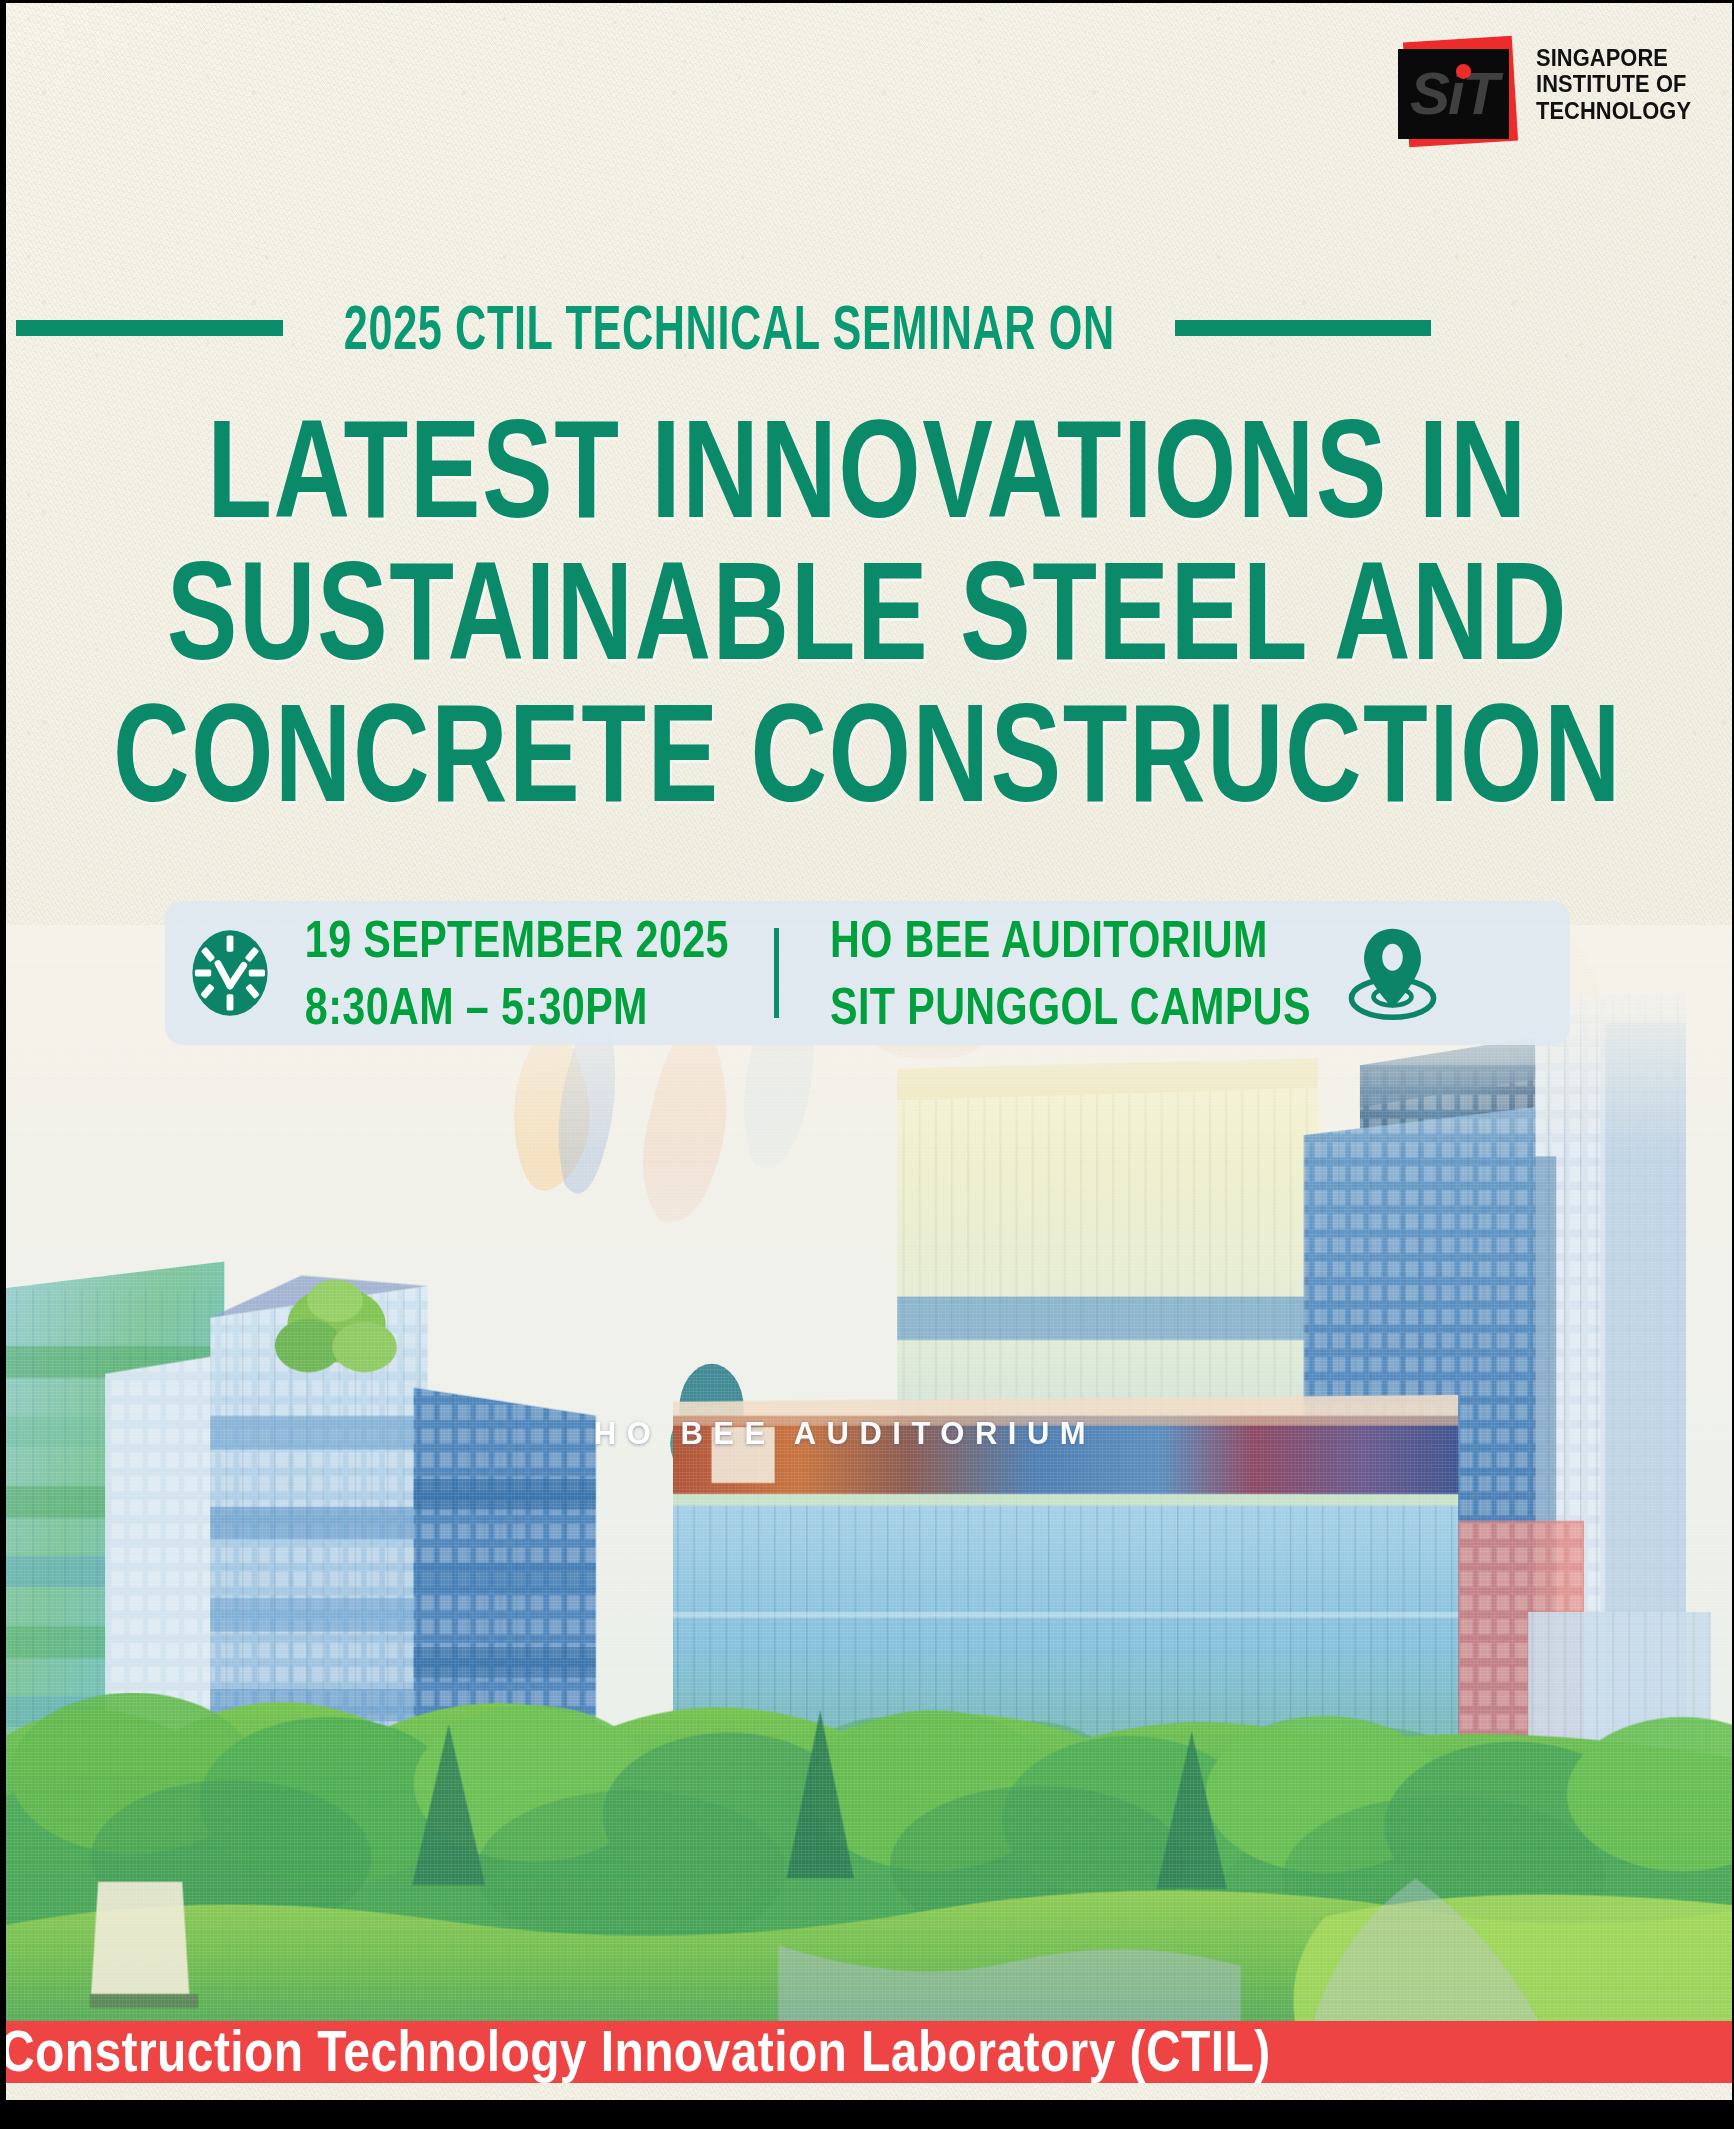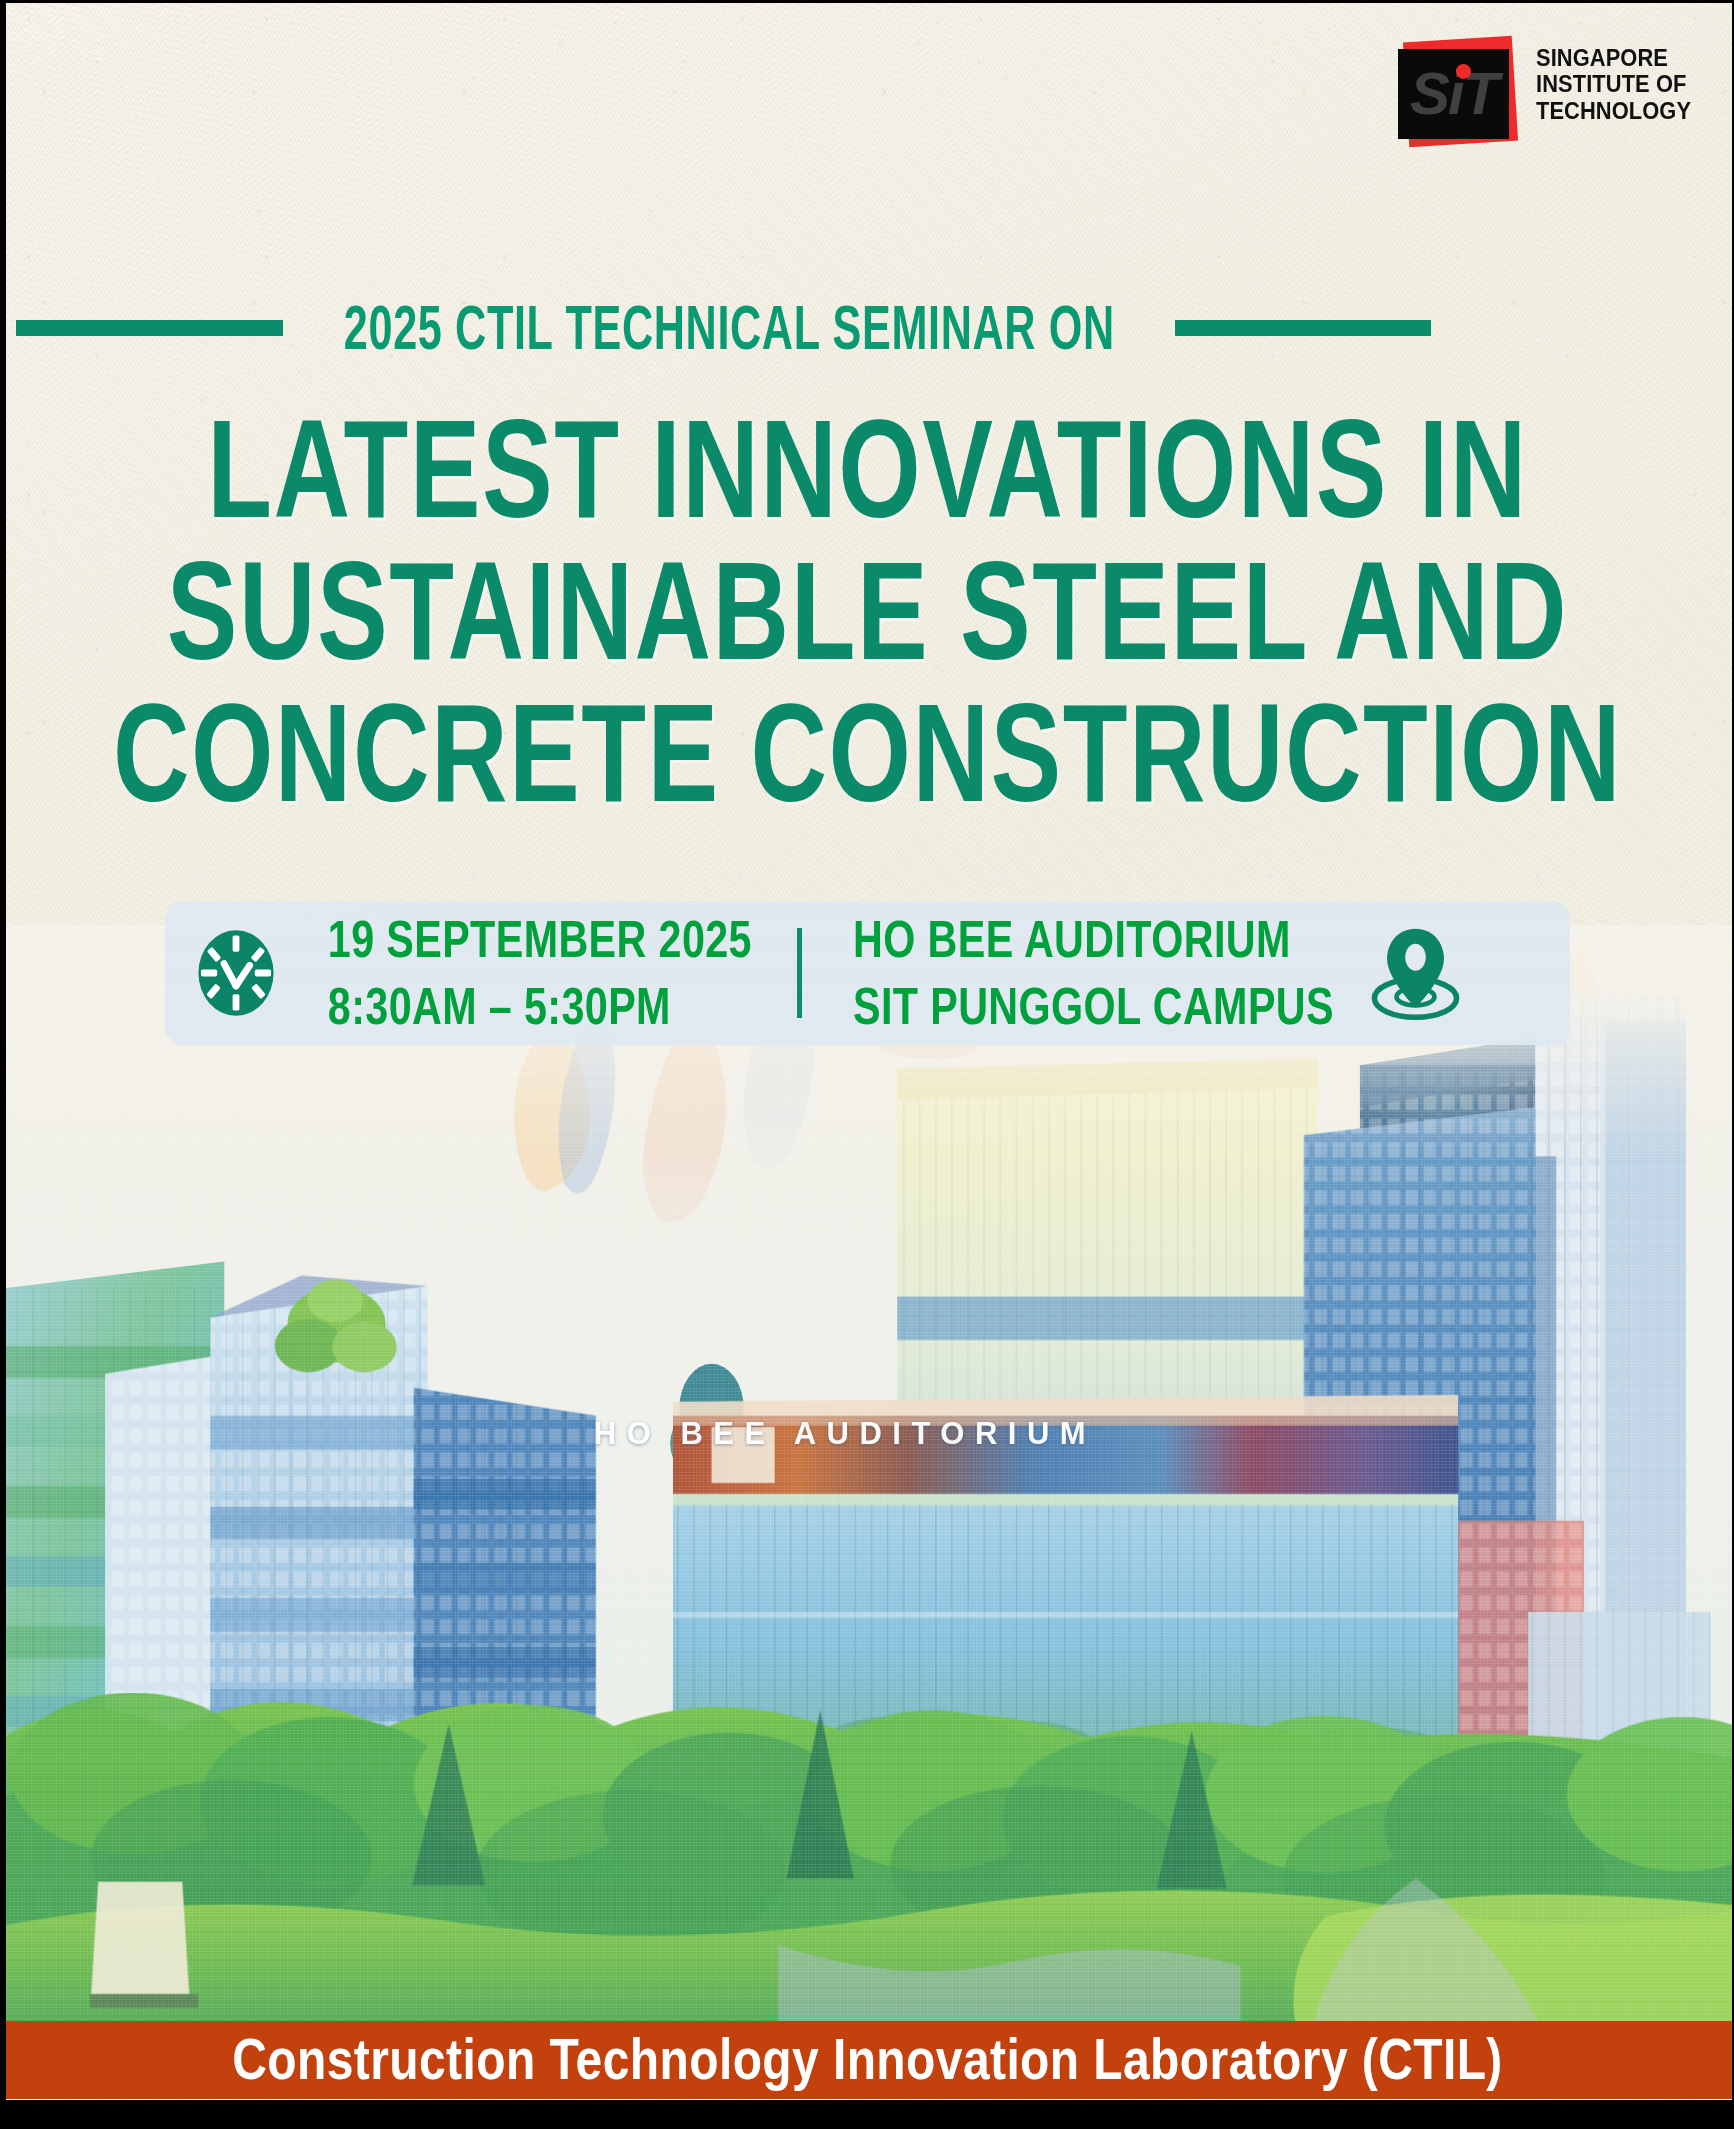--- a/index.html
+++ b/index.html
@@ -111,21 +111,21 @@
   
   .infobar{
     position:absolute; left:165px; top:901px;
     width:1405px; height:144px;
     background:rgba(223,232,241,.93);
     border-radius:18px;
     display:flex; align-items:center;
     z-index:32;
   }
   .info-block{ display:flex; align-items:center; }
-  .info-left{ padding-left:28px; gap:40px; }
+  .info-left{ padding-left:22px; gap:23px; }
   .info-right{ padding-left:41px; gap:24px; }
   .info-divider{
     width:4.9px; height:90px; background:#0b8d6c; margin-left:36px;
   }
   .info-lines{
     color:#00a03c;
     font-family:"Liberation Sans Narrow","Liberation Sans", sans-serif;
     font-weight:bold; font-size:43px; line-height:55px;
     letter-spacing:0.4px; white-space:nowrap;
     transform:scaleX(.96) scaleY(1.22);
@@ -160,23 +160,23 @@
     color:#ffffff;
     font-family:"Liberation Sans", sans-serif;
     font-weight:bold; font-size:31px; letter-spacing:10.5px;
     white-space:nowrap; z-index:16;
     text-shadow:0 1.4px 3.5px rgba(60,90,120,.55);
     opacity:.96;
   }
 
   
   .footer{
-    position:absolute; left:0; top:2021px; width:1735px; height:78px;
-    background:#c2410c; z-index:50;
-    display:flex; align-items:center; justify-content:center;
+    position:absolute; left:0; top:2021px; width:1735px; height:62px;
+    background:#ef4444; z-index:50;
+    display:flex; align-items:center; justify-content:flex-start;
   }
   .footer-text{
     color:#fff;
     font-family:"Liberation Sans Narrow","Liberation Sans", sans-serif;
     font-weight:bold; font-size:48px; line-height:1;
     letter-spacing:0.4px; white-space:nowrap;
     transform:scaleY(1.18);
   }
   .bottom-black{
     position:absolute; left:0; top:2100px; width:1735px; height:29px;

